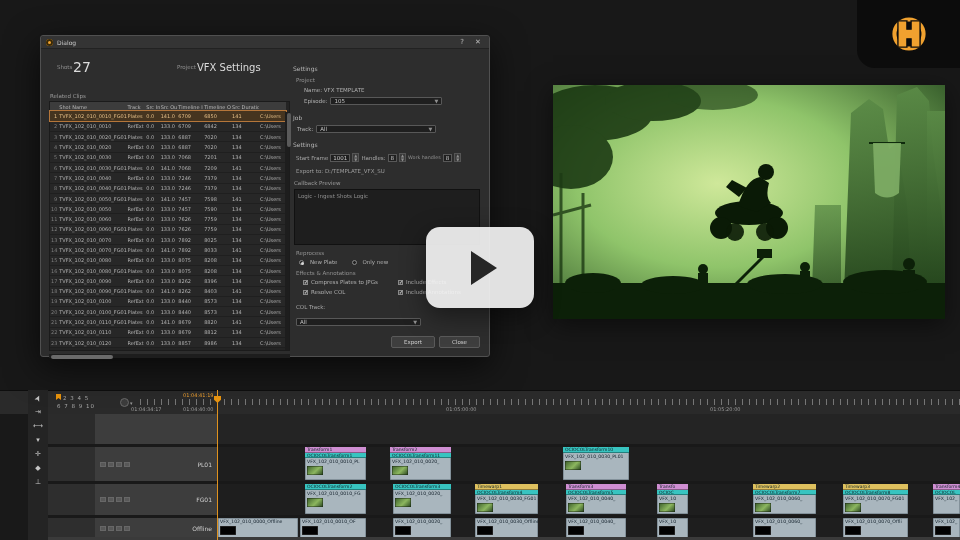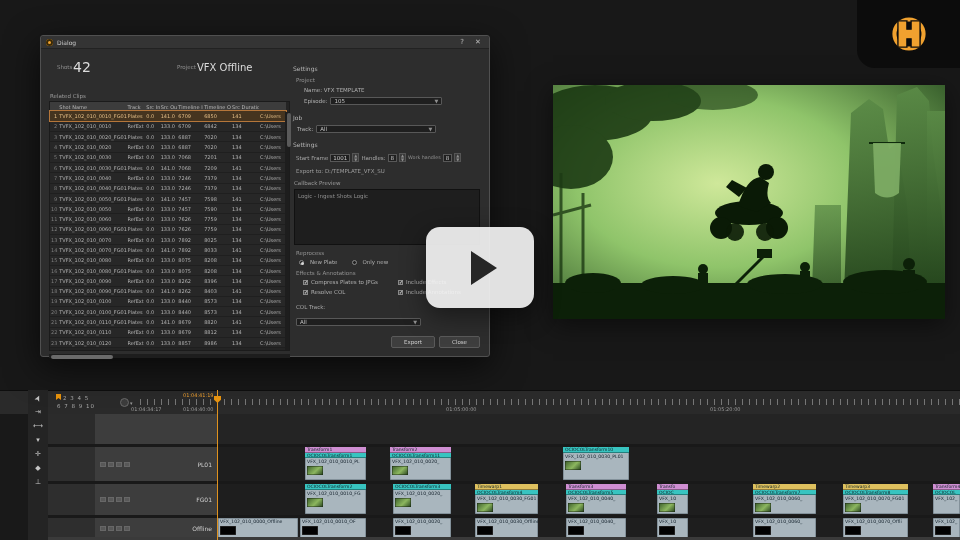--- a/index.html
+++ b/index.html
@@ -164,23 +164,23 @@
     <div class="dialog">
       <div class="titlebar">
         <span class="app-dot"></span>
         <span class="tb-title">Dialog</span>
         <span class="tb-spacer"></span>
         <span class="tb-btn">?</span>
         <span class="tb-btn">✕</span>
       </div>
       <div class="dlg-body">
         <span class="shots-label">Shots</span>
-        <span class="shots-value">42</span>
+        <span class="shots-value">27</span>
         <span class="project-label">Project</span>
-        <span class="project-value">VFX Offline</span>
+        <span class="project-value">VFX Settings</span>
         <div class="related-label">Related Clips</div>
 
         <div class="clips-table-wrap">
           <table class="clips">
             <colgroup>
               <col class="col-idx">
                 <col class="col-name">
                 <col class="col-track">
                 <col class="col-si">
               <col class="col-so">

